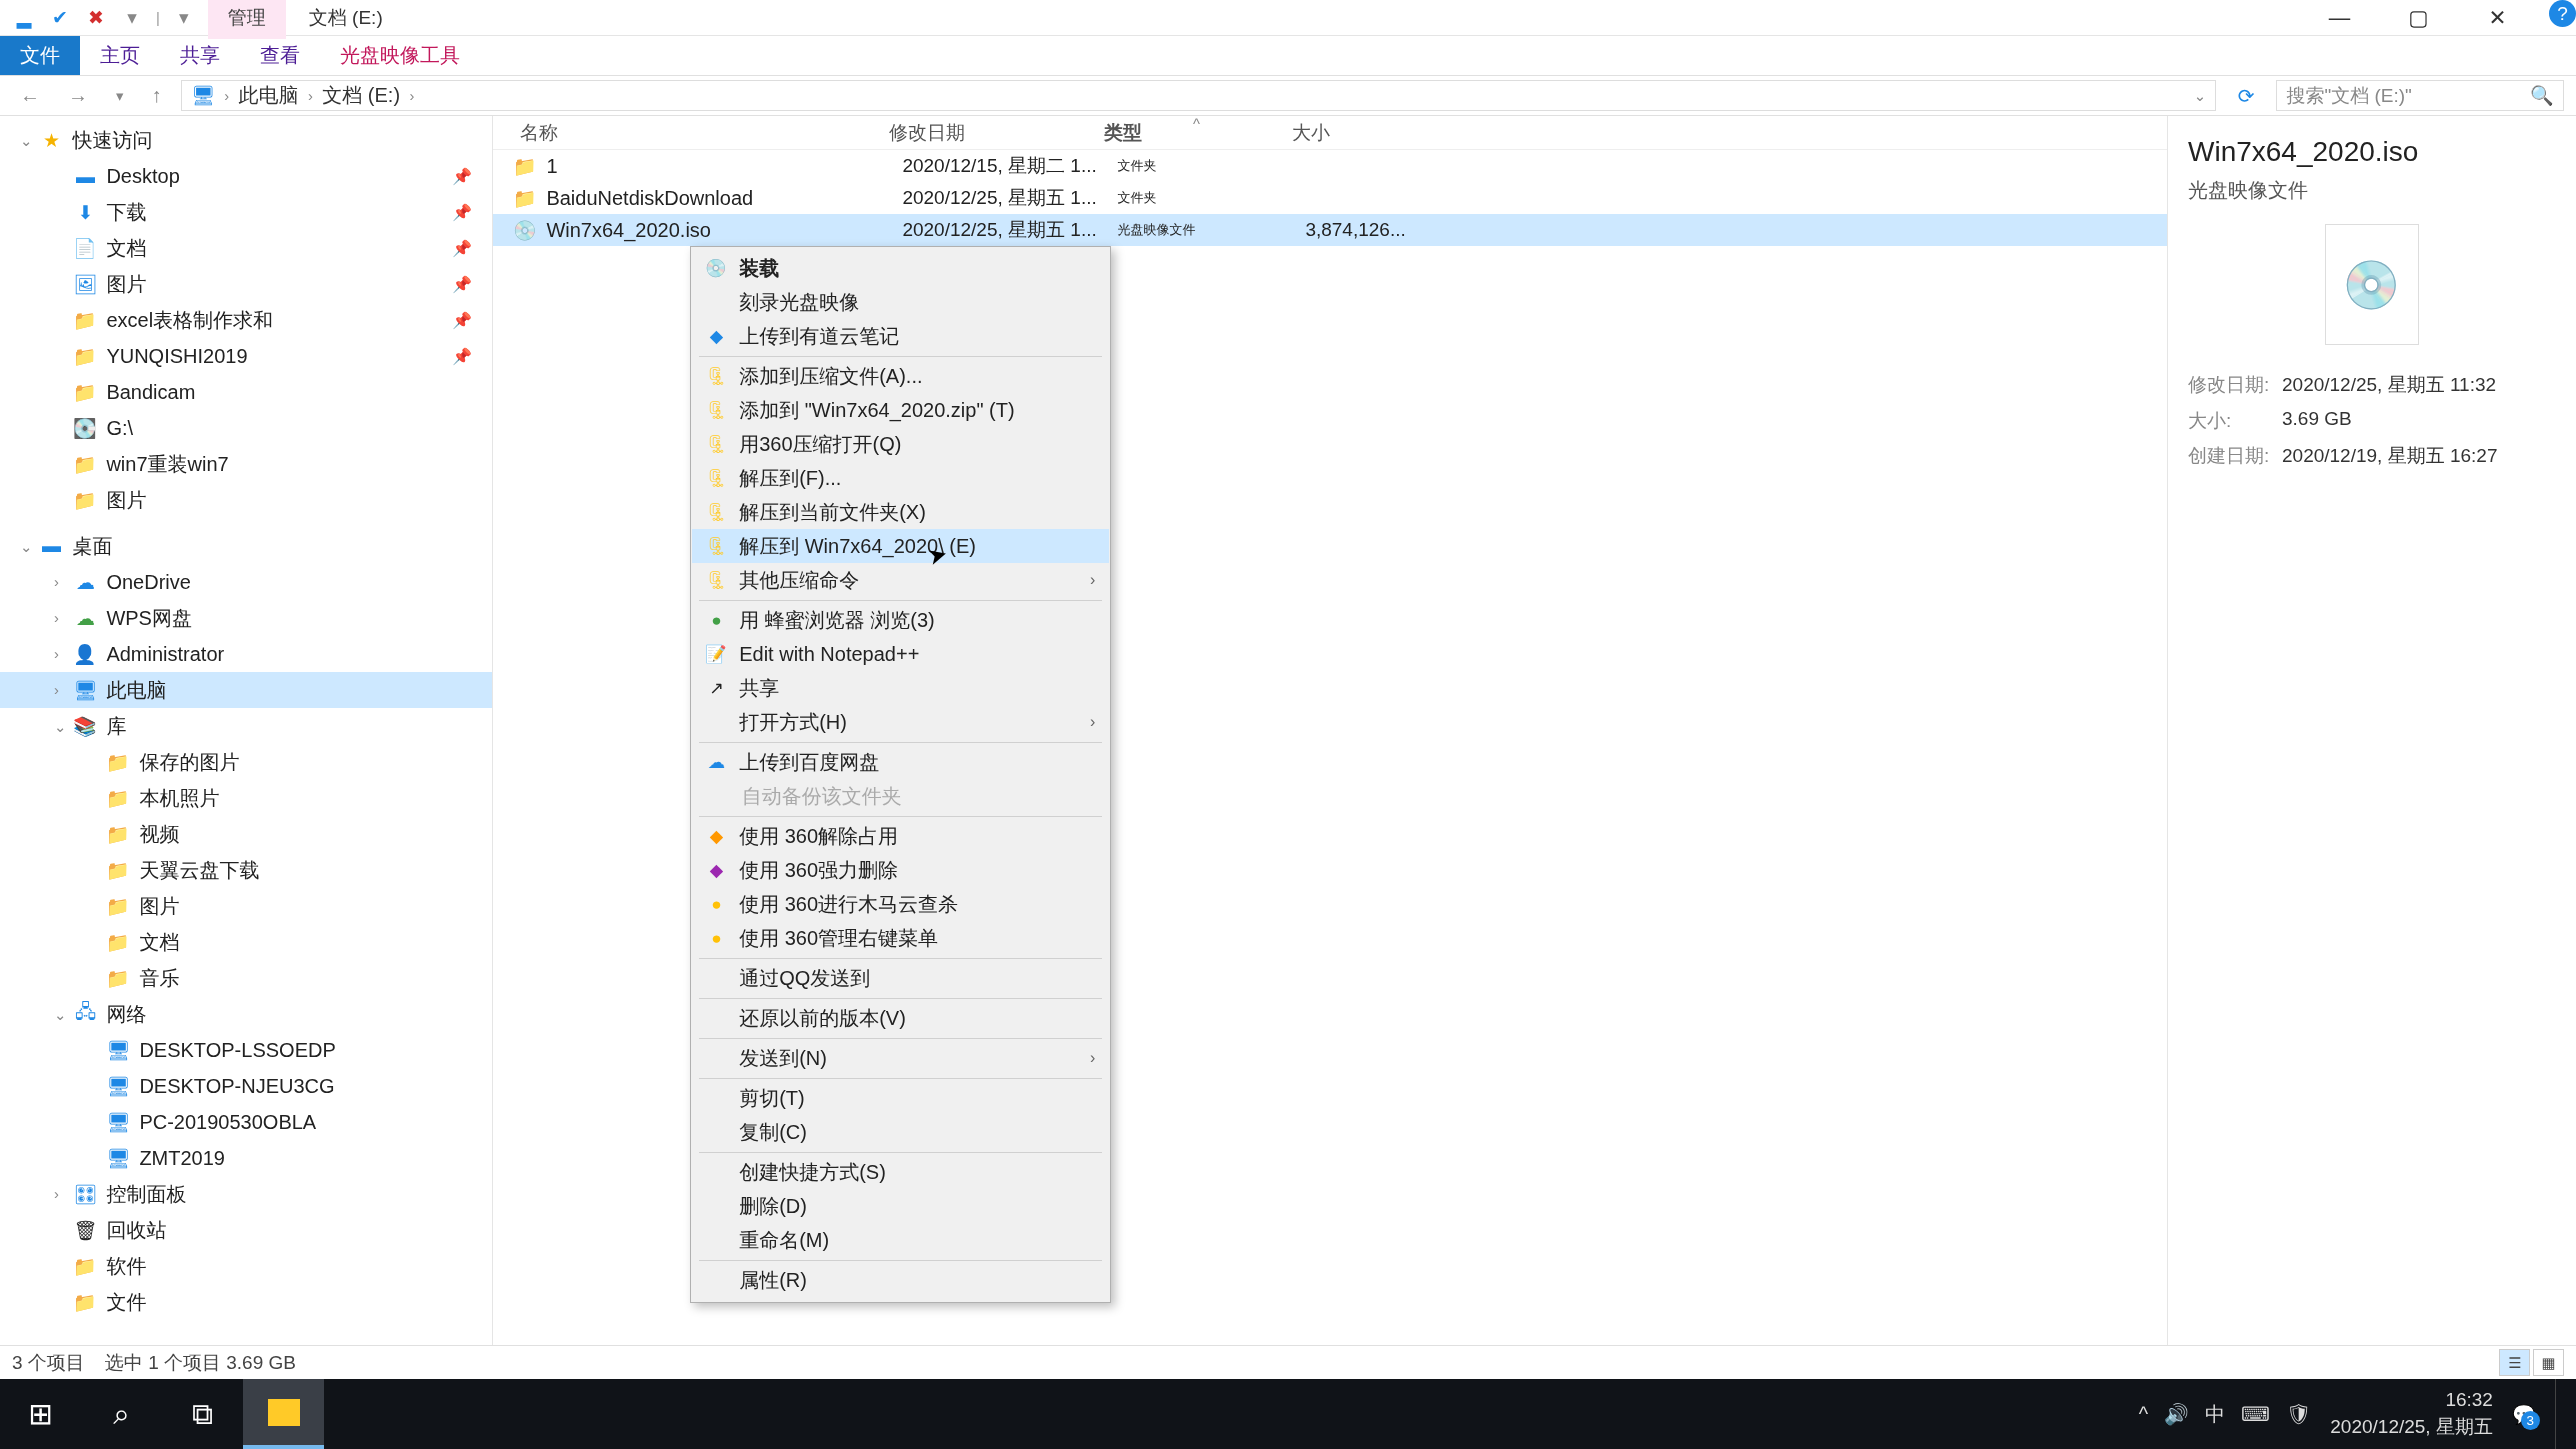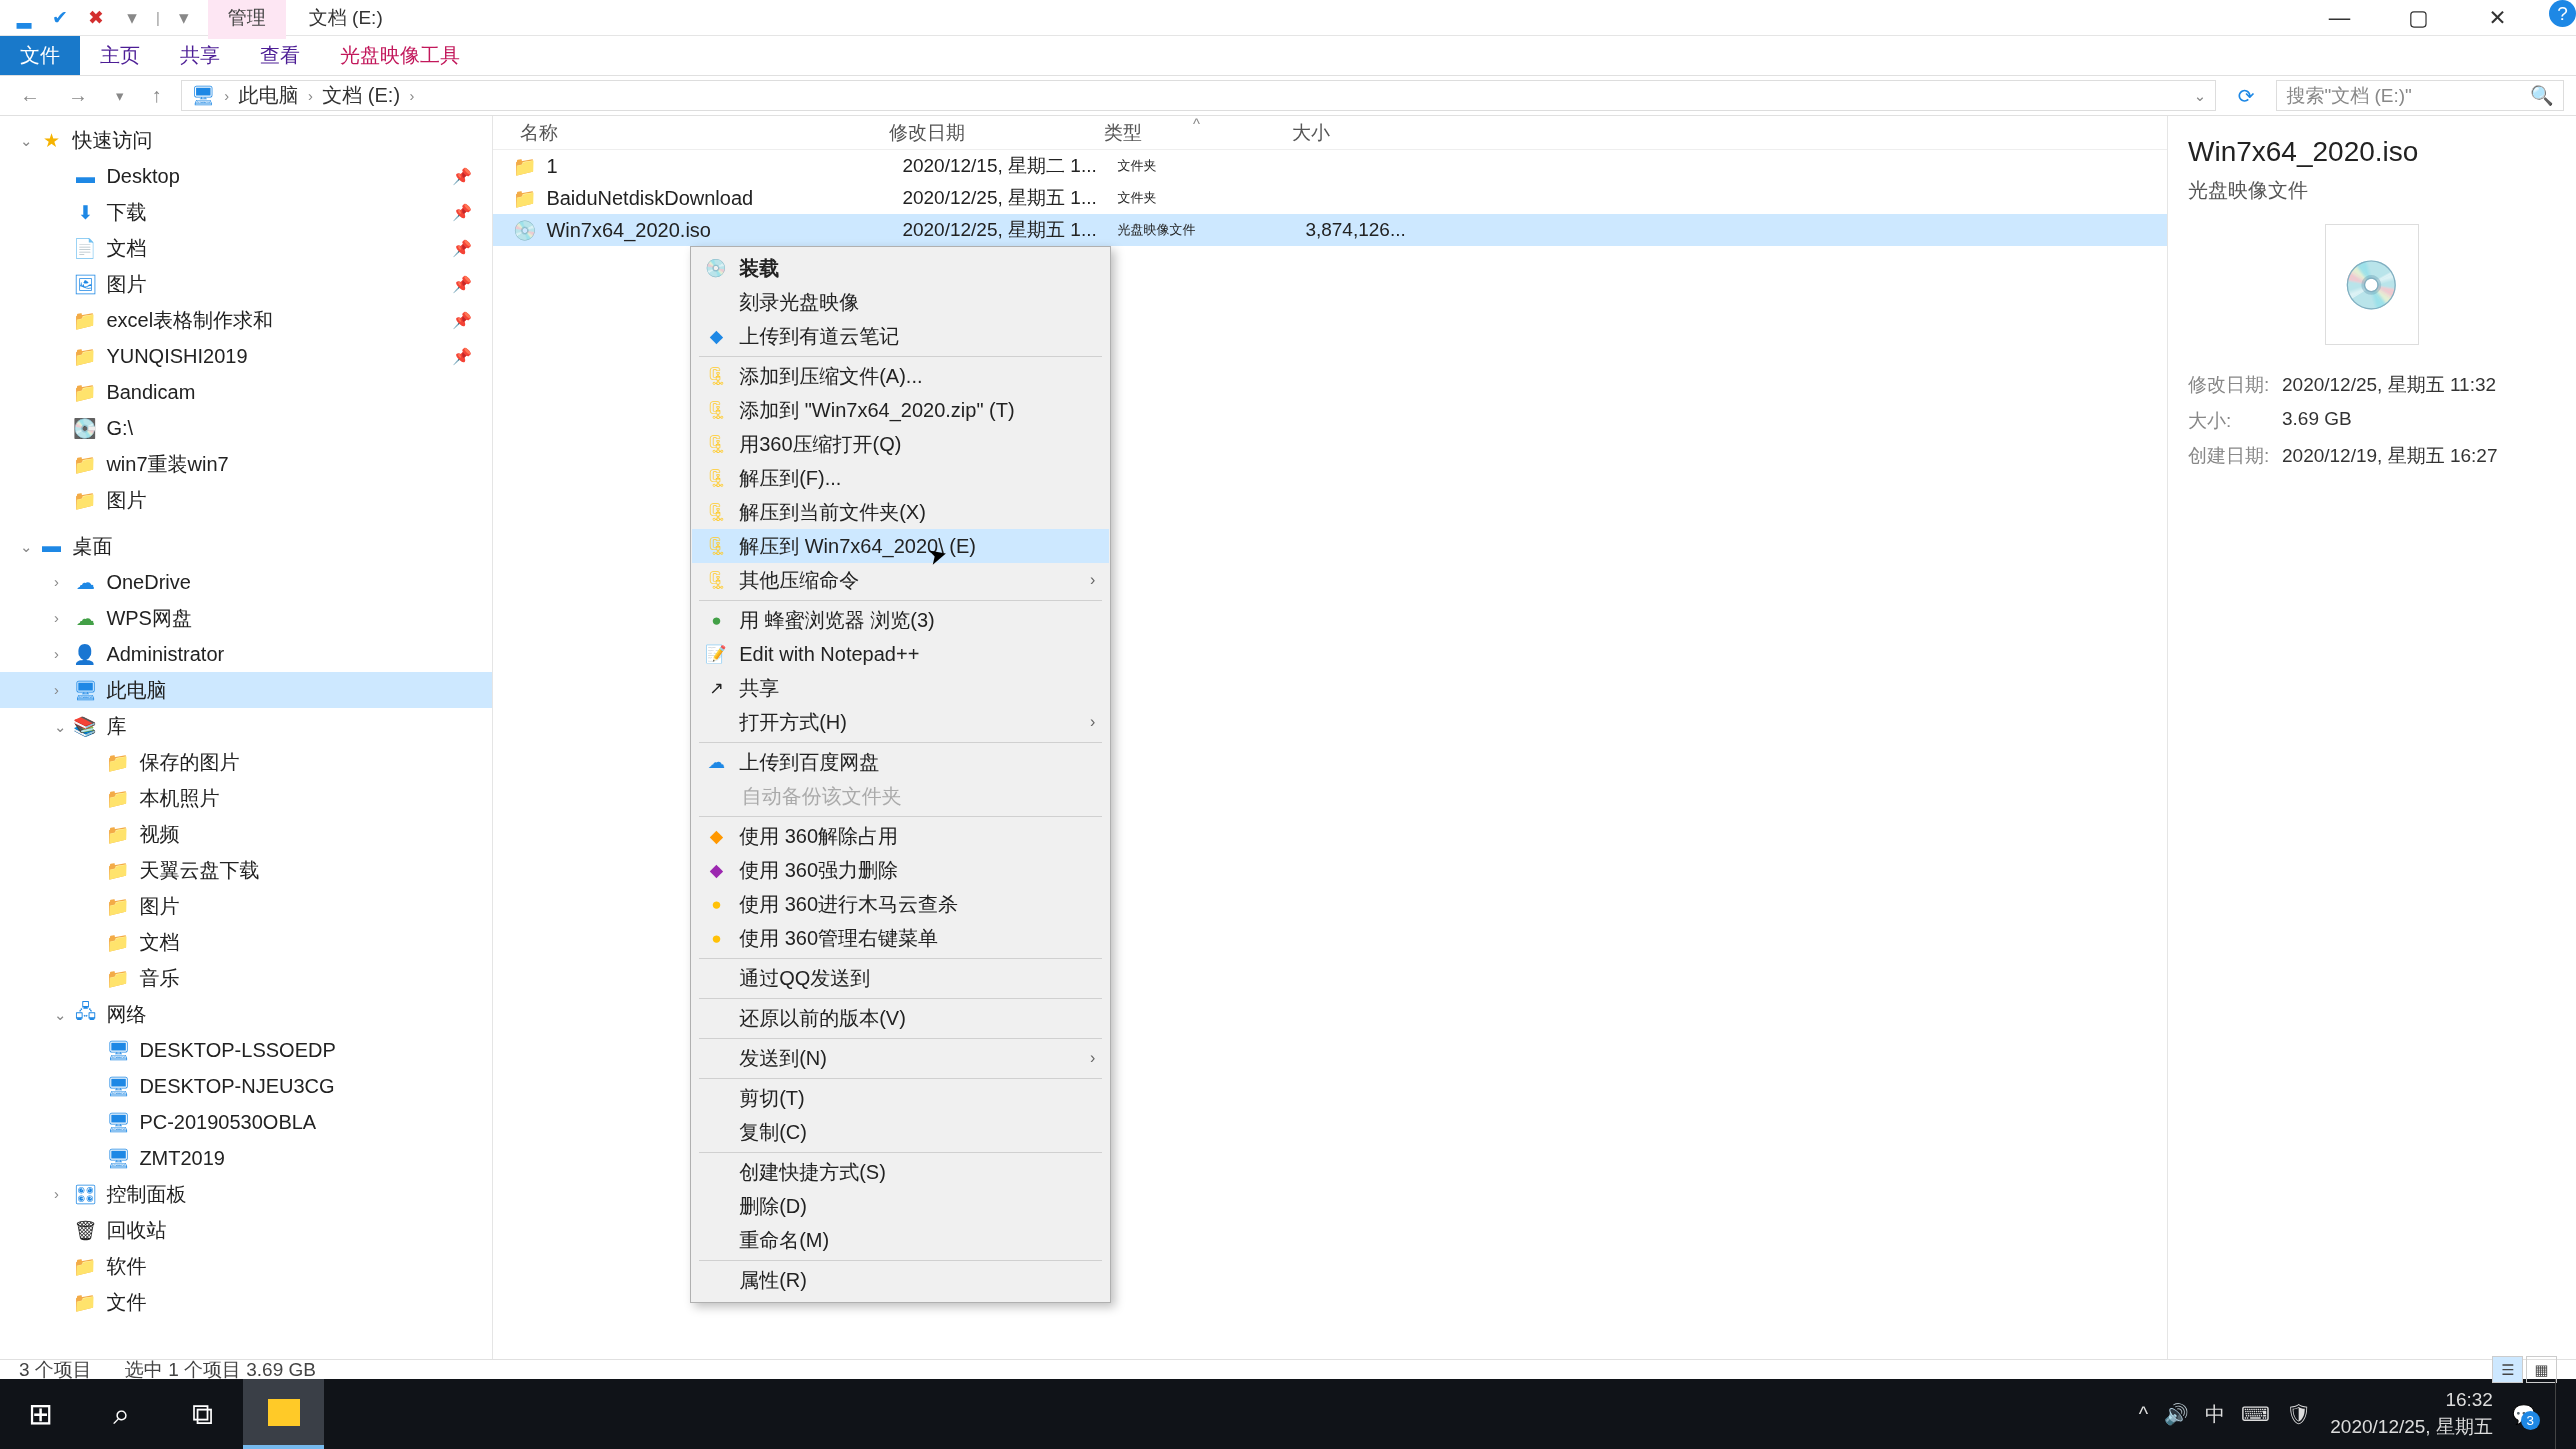--- a/index.html
+++ b/index.html
@@ -40,21 +40,21 @@
 .nav-item .pin { position: absolute; right: 20px; color: #888; font-size: 16px;}
 .nav-chev { position: absolute; left: 20px; color: #888; font-size: 14.8px;}
 .nav-chev.l2c { left: 54px;}
 .nicon { width: 23px; height: 23px; display: flex; align-items: center; justify-content: center; font-size: 19px;}
 .star{color:#f5b301}.folder{color:#ffca28}.blue{color:#1e88e5}.green{color:#43a047}.drive{color:#90a4ae}.monitor{color:#1e88e5}
 
 .content { flex: 1; display: flex; flex-direction: column; position: relative;}
 .cols { height: 34px; display: flex; align-items: center; border-bottom: 0.7px solid #eee; font-size: 19px; color: #555;}
 .col-name { width: 396px; padding-left: 27px;}
 .col-date { width: 215px;}
-.col-type { width: 188px;}
+.col-type { width: 188px; font-weight: bold;}
 .col-size { width: 121px;}
 .sort-ind{position:absolute;left:700px;top:0;font-size:14.8px;color:#888}
 .rows { }
 .row { height: 32px; display: flex; align-items: center; font-size: 20px; color: #222;}
 .row.sel { background: #cde8ff; }
 .row .ic { width: 24px; height: 24px; margin: 0 9.4px 0 20px; display:flex;align-items:center;justify-content:center; font-size:19px;}
 .row .nm { width: 356px;}
 .row .dt { width: 215px; font-size: 19px;}
 .row .tp { width: 188px; font-size: 13px;}
 .row .sz { width: 121px; font-size: 19px; text-align: left; padding-right: 13.4px;}
@@ -62,21 +62,21 @@
 
 .details { width: 409px; border-left: 0.7px solid #e5e5e5; padding: 20px; }
 .d-title { font-size: 28px; color: #222; margin-bottom: 9.4px;}
 .d-sub { font-size: 20px; color: #555; margin-bottom: 20px;}
 .d-thumb { width: 94px; height: 121px; border: 0.7px solid #ddd; margin: 0 auto 27px; display:flex;align-items:center;justify-content:center;font-size:47px;color:#bbb;}
 .d-row { display: flex; font-size: 19px; margin-bottom: 9.4px;}
 .d-lbl { width: 94px; color: #888;}
 .d-val { color: #333;}
 
 
-.status { height: 20px; border-top: 0.7px solid #e0e0e0; display: flex; align-items: center; padding: 0 19px; font-size: 19px; color: #444; gap: 33px;}
+.status { height: 34px; border-top: 0.7px solid #e0e0e0; display: flex; align-items: center; padding: 0 12px; font-size: 19px; color: #444; gap: 20px;}
 .status-right{margin-left:auto;display:flex;gap:2.7px}
 .sbtn{width:31px;height:27px;border:0.7px solid #ccc;display:flex;align-items:center;justify-content:center;font-size:14.8px}
 .sbtn.on{background:#cde8ff}
 
 
 .ctx { position: absolute; left: 690px; top: 246px; width: 421px; background: #f0f0f0; border: 0.7px solid #b0b0b0; box-shadow: 4px 4px 9.4px rgba(0,0,0,0.25); padding: 4px 1.3px; z-index: 100;}
 .ctx-item { height: 34px; display: flex; align-items: center; padding: 0 13.4px; font-size: 20px; color: #222; gap: 12px; position: relative;}
 .ctx-item.bold { font-weight: 600;}
 .ctx-item.hov { background: #cde8ff;}
 .ctx-item.dis { color: #aaa; padding-left: 16px;}

